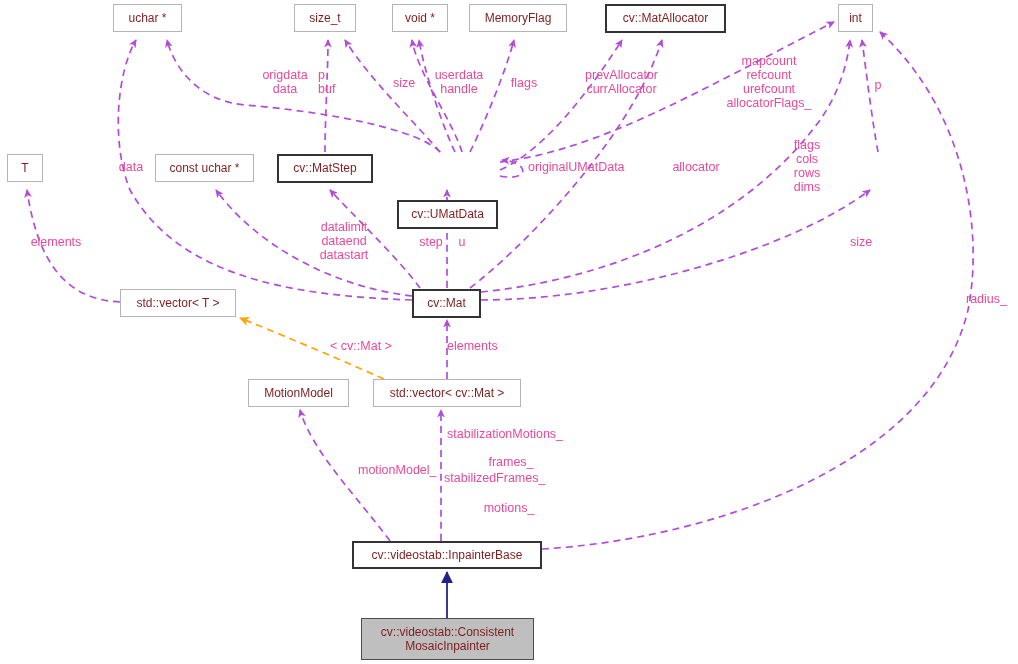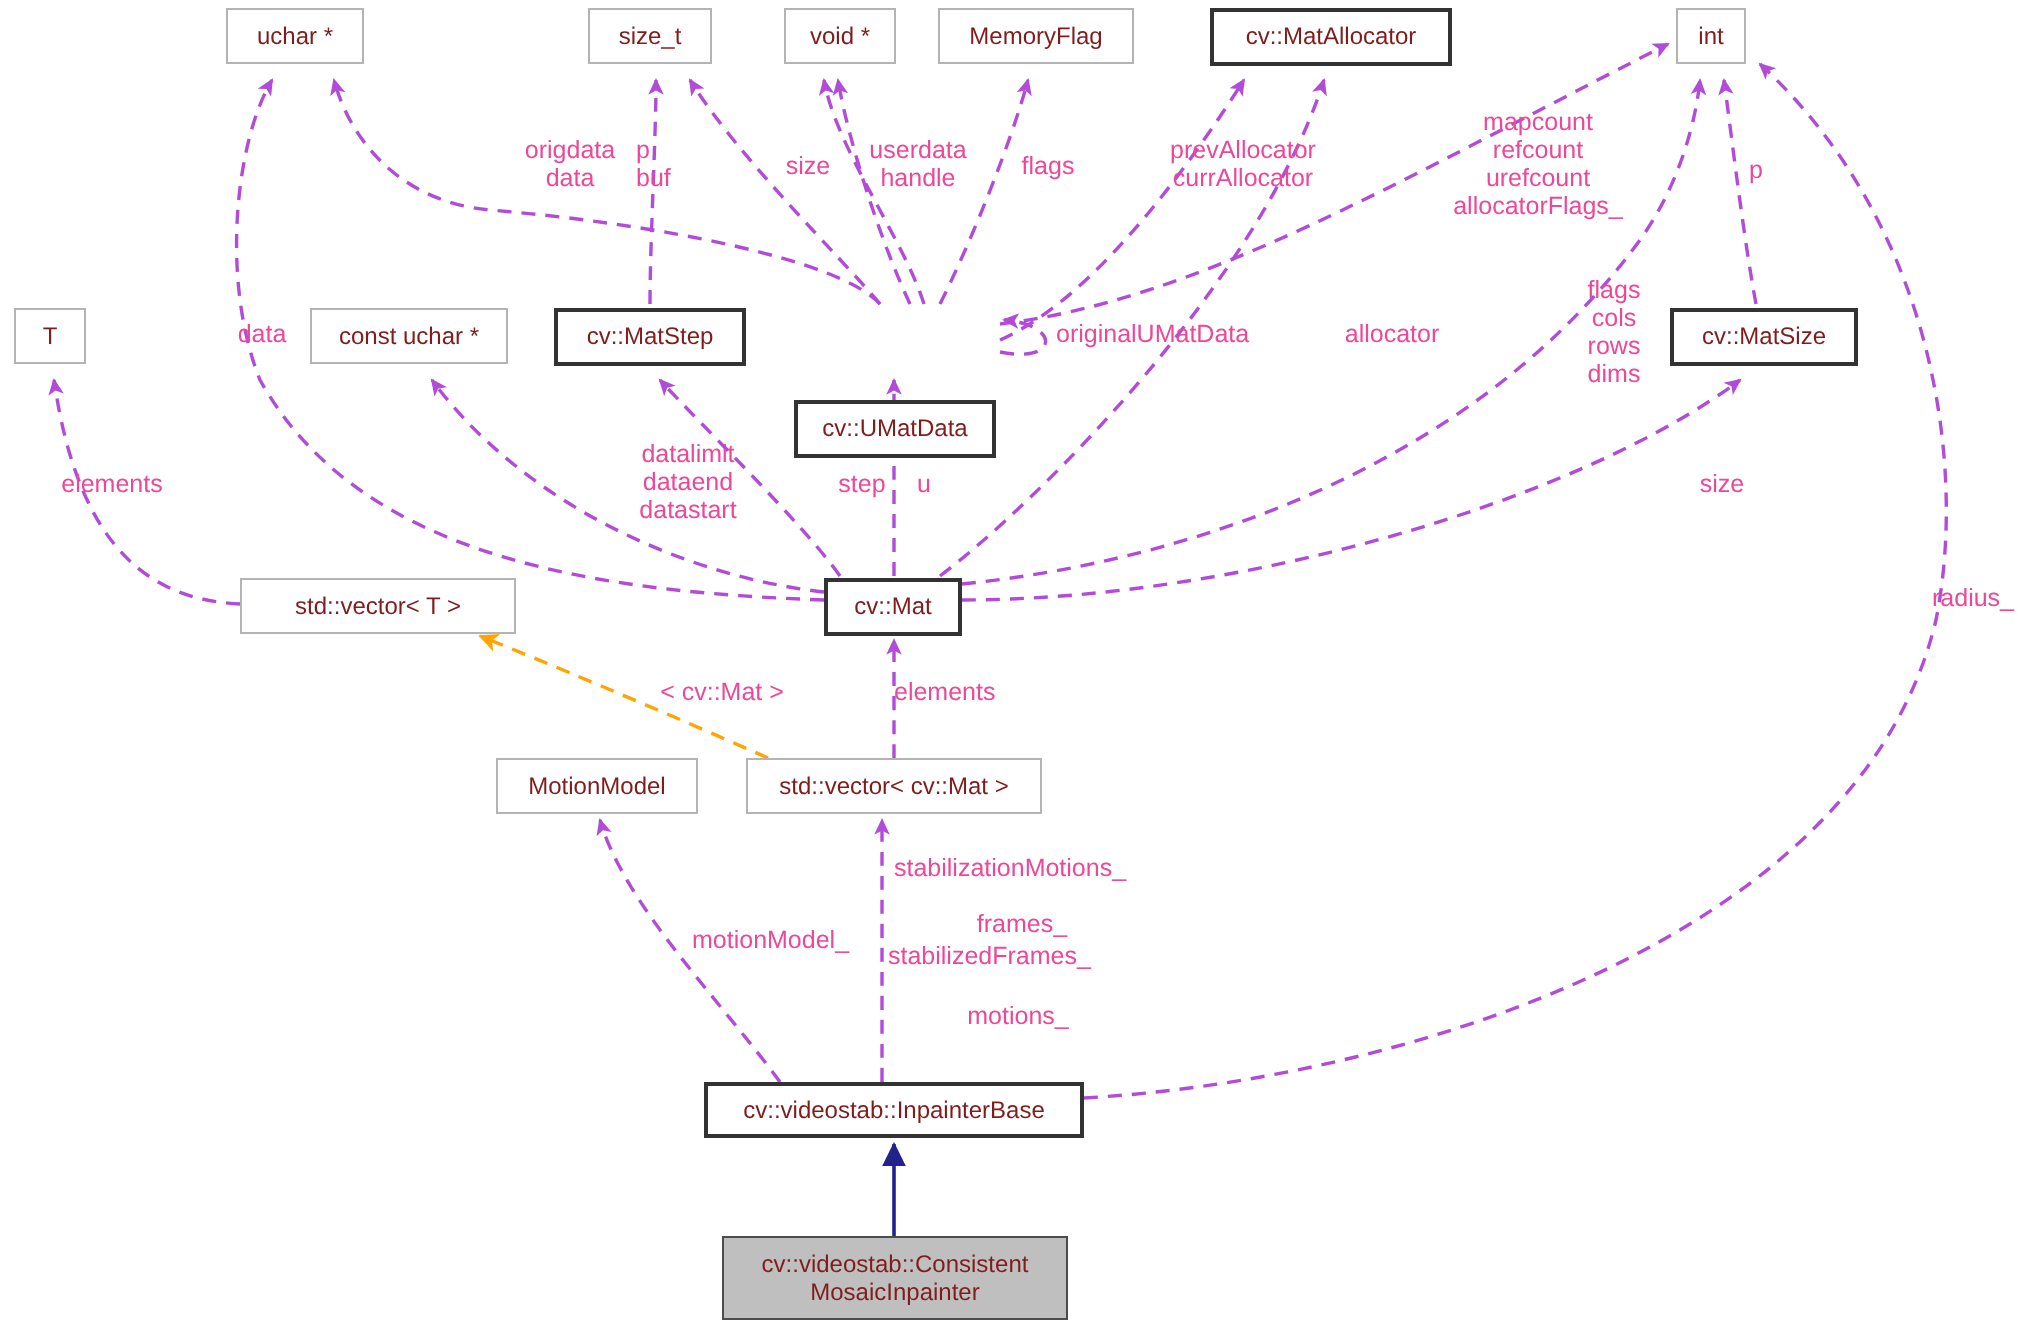--- a/index.html
+++ b/index.html
@@ -135,23 +135,22 @@
   <div class="node thin" style="left:294px;top:4px;width:62px;height:28px;">size_t</div>
   <div class="node thin" style="left:392px;top:4px;width:56px;height:28px;">void *</div>
   <div class="node thin" style="left:469px;top:4px;width:98px;height:28px;">MemoryFlag</div>
   <div class="node thick" style="left:605px;top:4px;width:121px;height:29px;">cv::MatAllocator</div>
   <div class="node thin" style="left:838px;top:4px;width:35px;height:28px;">int</div>
 
   <div class="node thin" style="left:7px;top:154px;width:36px;height:28px;">T</div>
   <div class="node thin" style="left:155px;top:154px;width:99px;height:28px;">const uchar *</div>
   <div class="node thick" style="left:277px;top:154px;width:96px;height:29px;">cv::MatStep</div>
   <div class="node thick" style="left:397px;top:154px;width:101px;height:29px;margin-top:46px;">cv::UMatData</div>
-  <div class="node thick" style="left:835px;top:154px;width:94px;height:29px;">cv::MatSize</div>
-
-  <div class="node thin" style="left:120px;top:289px;width:138px;height:28px;text-align:center;">std::vector&lt; T &gt;</div>
+
+  <div class="node thin" style="left:120px;top:289px;width:116px;height:28px;text-align:center;">std::vector&lt; T &gt;</div>
   <div class="node thick" style="left:412px;top:289px;width:69px;height:29px;">cv::Mat</div>
 
   <div class="node thin" style="left:248px;top:379px;width:101px;height:28px;">MotionModel</div>
   <div class="node thin" style="left:373px;top:379px;width:148px;height:28px;">std::vector&lt; cv::Mat &gt;</div>
 
   <div class="node thick" style="left:352px;top:541px;width:190px;height:28px;">cv::videostab::InpainterBase</div>
   <div class="node filled" style="left:361px;top:618px;width:173px;height:42px;">cv::videostab::Consistent
 MosaicInpainter</div>
 
   <div class="edge-label c" style="left:255px;top:68px;width:60px;">origdata
@@ -184,18 +183,18 @@
 datastart</div>
   <div class="edge-label c" style="left:415px;top:235px;width:32px;">step</div>
   <div class="edge-label c" style="left:455px;top:235px;width:14px;">u</div>
   <div class="edge-label c" style="left:845px;top:235px;width:32px;">size</div>
   <div class="edge-label l" style="left:966px;top:292px;width:52px;">radius_</div>
 
   <div class="edge-label c" style="left:320px;top:339px;width:82px;">&lt; cv::Mat &gt;</div>
   <div class="edge-label l" style="left:447px;top:339px;width:68px;">elements</div>
 
   <div class="edge-label l" style="left:447px;top:427px;width:130px;">stabilizationMotions_</div>
-  <div class="edge-label l" style="left:346px;top:463px;width:88px;">motionModel_</div>
+  <div class="edge-label l" style="left:358px;top:463px;width:88px;">motionModel_</div>
   <div class="edge-label c" style="left:477px;top:455px;width:68px;">frames_</div>
   <div class="edge-label l" style="left:444px;top:471px;width:108px;">stabilizedFrames_</div>
   <div class="edge-label c" style="left:474px;top:501px;width:70px;">motions_</div>
 
 </div>
 
 </body></html>

